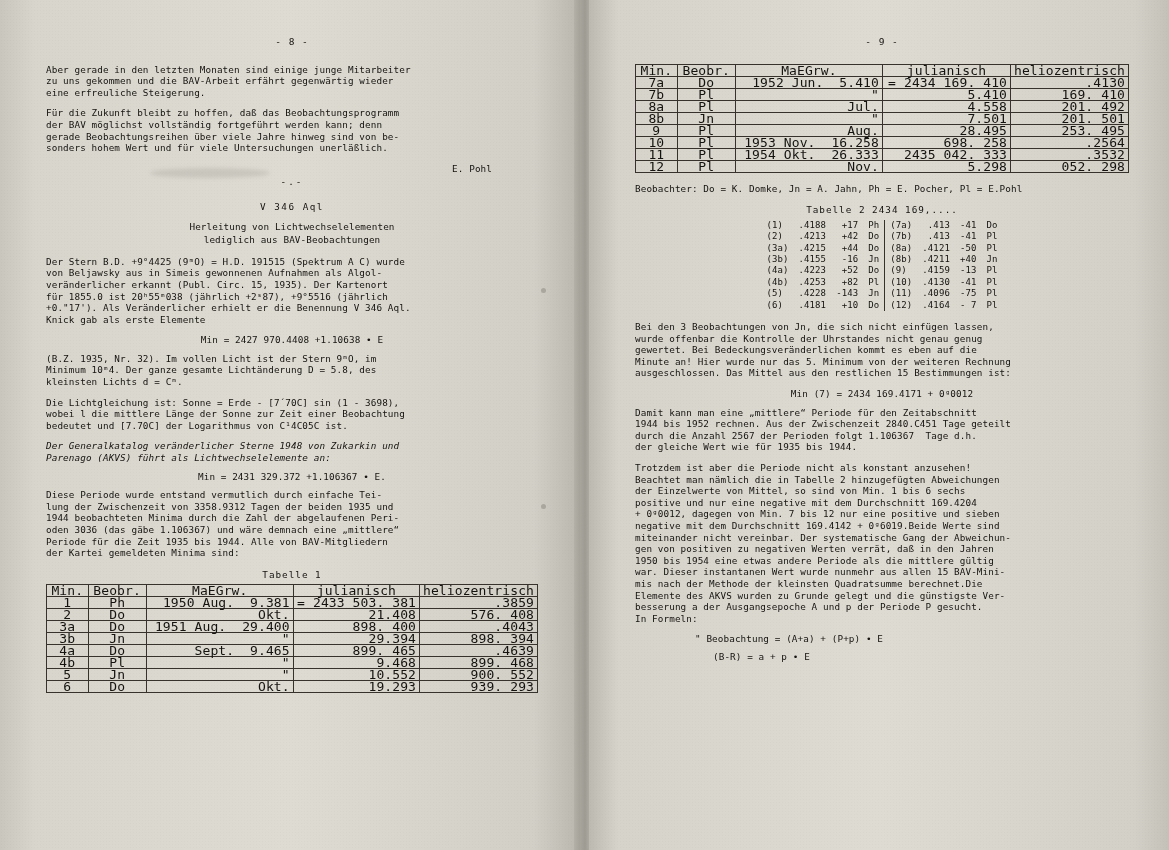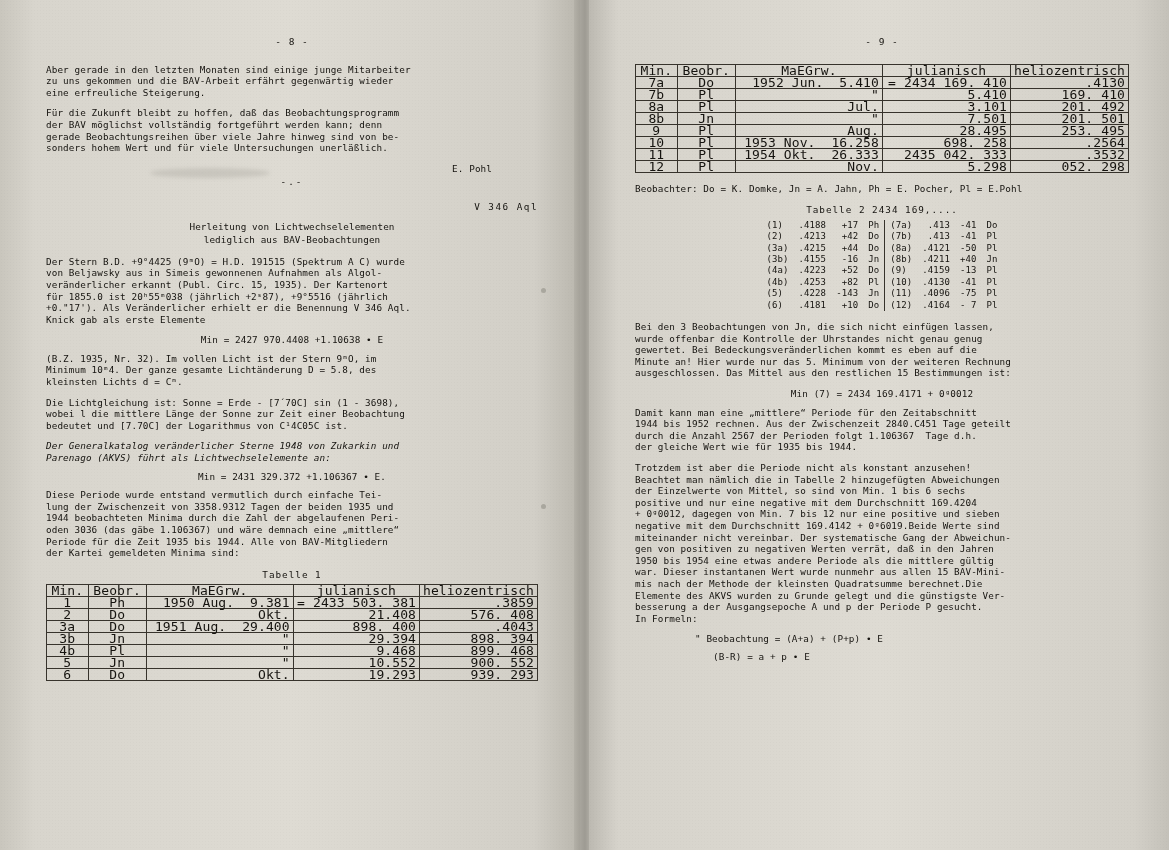--- a/index.html
+++ b/index.html
@@ -35,21 +35,21 @@
     letter-spacing:.1px;
   }
   .left .inner{left:46px;top:36px;width:492px;}
   .right .inner{left:46px;top:36px;width:494px;}
 
   .pagenum{text-align:center;font-size:9.5px;margin-bottom:16px;letter-spacing:1px;}
   p{margin:0 0 9px 0;text-align:left;white-space:pre-wrap;}
   .tight{margin-bottom:5px;font-style:italic;}
   .sig{text-align:right;padding-right:46px;margin-top:2px;margin-bottom:2px;}
   .dash{text-align:center;margin:1px 0 13px 0;letter-spacing:2px;}
-  .title{text-align:right;margin:10px 0 8px 0;letter-spacing:1.5px;}
+  .title{text-align:center;margin:10px 0 8px 0;letter-spacing:1.5px;}
   .subtitle{text-align:center;margin:2px 0;}
   .eq{text-align:center;margin:7px 0;}
   .tabcap{text-align:center;margin:10px 0 4px 0;letter-spacing:1px;}
 
   table.grid{border-collapse:collapse;width:100%;font-size:13px;line-height:11px;}
   table.grid th,table.grid td{
     border:1px solid #37332c;padding:0 3px;font-weight:normal;text-align:left;white-space:pre;
   }
   table.grid th{text-align:center;}
   table.grid td.c{text-align:center;}
@@ -152,20 +152,27 @@
             <td class="r">.4043</td>
           </tr>
           <tr>
             <td class="c">3b</td>
             <td class="c">Jn</td>
             <td class="r">"</td>
             <td class="r">29.394</td>
             <td class="r">898. 394</td>
           </tr>
           <tr>
+            <td class="c">4a</td>
+            <td class="c">Do</td>
+            <td class="r">Sept.  9.465</td>
+            <td class="r">899. 465</td>
+            <td class="r">.4639</td>
+          </tr>
+          <tr>
             <td class="c">4b</td>
             <td class="c">Pl</td>
             <td class="r">"</td>
             <td class="r">9.468</td>
             <td class="r">899. 468</td>
           </tr>
           <tr>
             <td class="c">5</td>
             <td class="c">Jn</td>
             <td class="r">"</td>
@@ -213,21 +220,21 @@
             <td class="c">7b</td>
             <td class="c">Pl</td>
             <td class="r">"</td>
             <td class="r">5.410</td>
             <td class="r">169. 410</td>
           </tr>
           <tr>
             <td class="c">8a</td>
             <td class="c">Pl</td>
             <td class="r">Jul.</td>
-            <td class="r">3.101</td>
+            <td class="r">4.558</td>
             <td class="r">201. 492</td>
           </tr>
           <tr>
             <td class="c">8b</td>
             <td class="c">Jn</td>
             <td class="r">"</td>
             <td class="r">7.501</td>
             <td class="r">201. 501</td>
           </tr>
           <tr>

